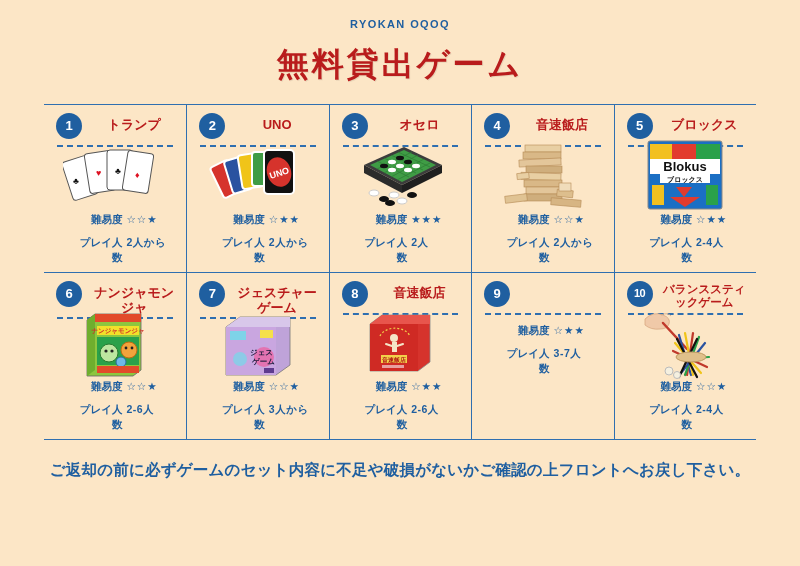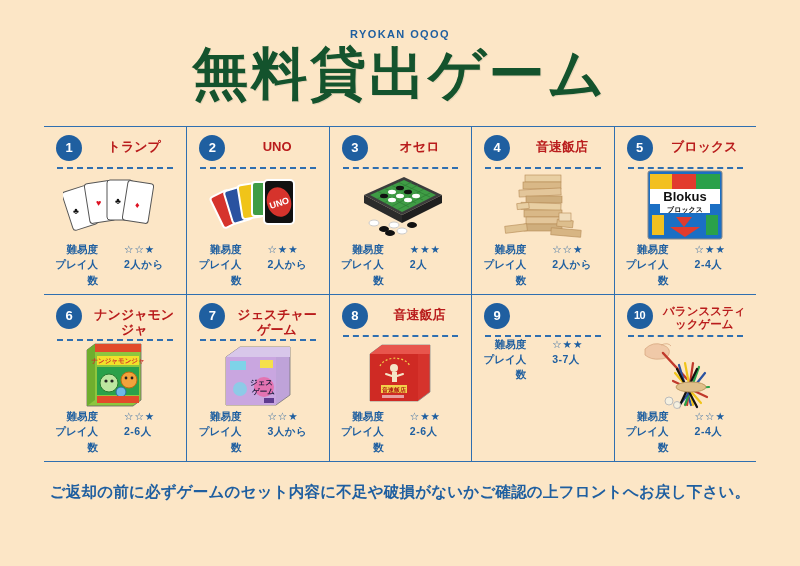--- a/index.html
+++ b/index.html
@@ -12,32 +12,32 @@
     color:#1e5b9c;
   }
   .page{
     position:absolute;inset:0;
     display:flex;flex-direction:column;
     align-items:center;
     padding:0;
   }
   
   .brand{
-    margin-top:28px;
+    margin-top:18px;
     font-size:11px;
     font-weight:bold;
     letter-spacing:1.4px;
     color:#1f5fa0;
   }
   .main-title{
-    margin-top:5px;
-    font-size:56px;
+    margin-top:18px;
+    font-size:32px;
     font-weight:bold;
     letter-spacing:3px;
-    color:#14532d;
+    color:#b91c1c;
     line-height:1.05;
     text-shadow:1px 1px 0 rgba(0,0,0,0.08);
   }
   
   .grid{
     margin-top:22px;
     width:712px;
     display:grid;
     grid-template-columns:repeat(5,1fr);
     grid-template-rows:1fr 1fr;
@@ -98,22 +98,23 @@
   .art svg{display:block;}
   .stats{
     width:100%;
     font-size:10.5px;
     font-weight:bold;
     color:#1f5fa0;
     line-height:1.45;
   }
   .stat-row{
     display:flex;
-    justify-content:flex-start;
-    gap:26px;
+    justify-content:flex-end;
+    gap:4px;
+    margin-top:8px;
   }
   .stat-label{width:48px;text-align:right;}
   .stat-value{width:54px;text-align:left;letter-spacing:0.5px;}
   .stars{letter-spacing:1px;}
   
   .footer{
     margin-top:20px;
     font-size:15.5px;
     font-weight:bold;
     color:#1f5fa0;

